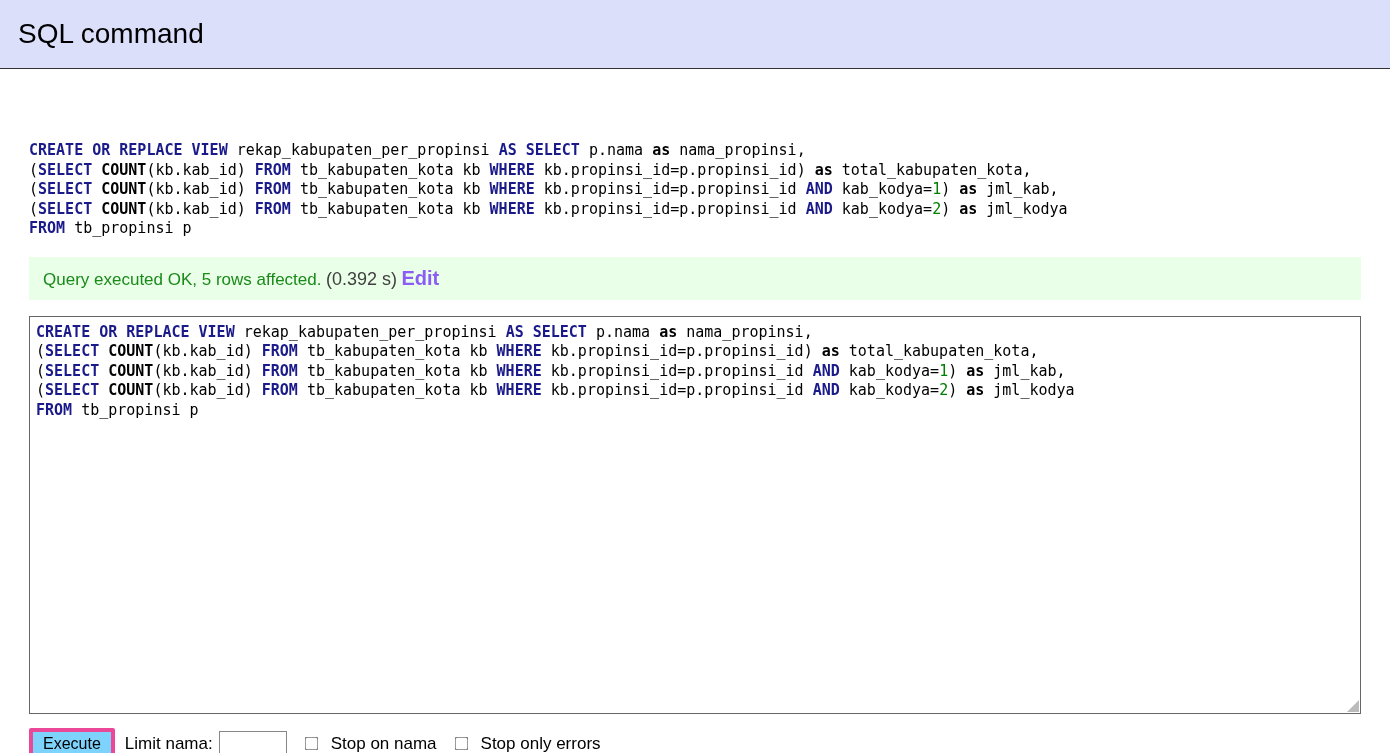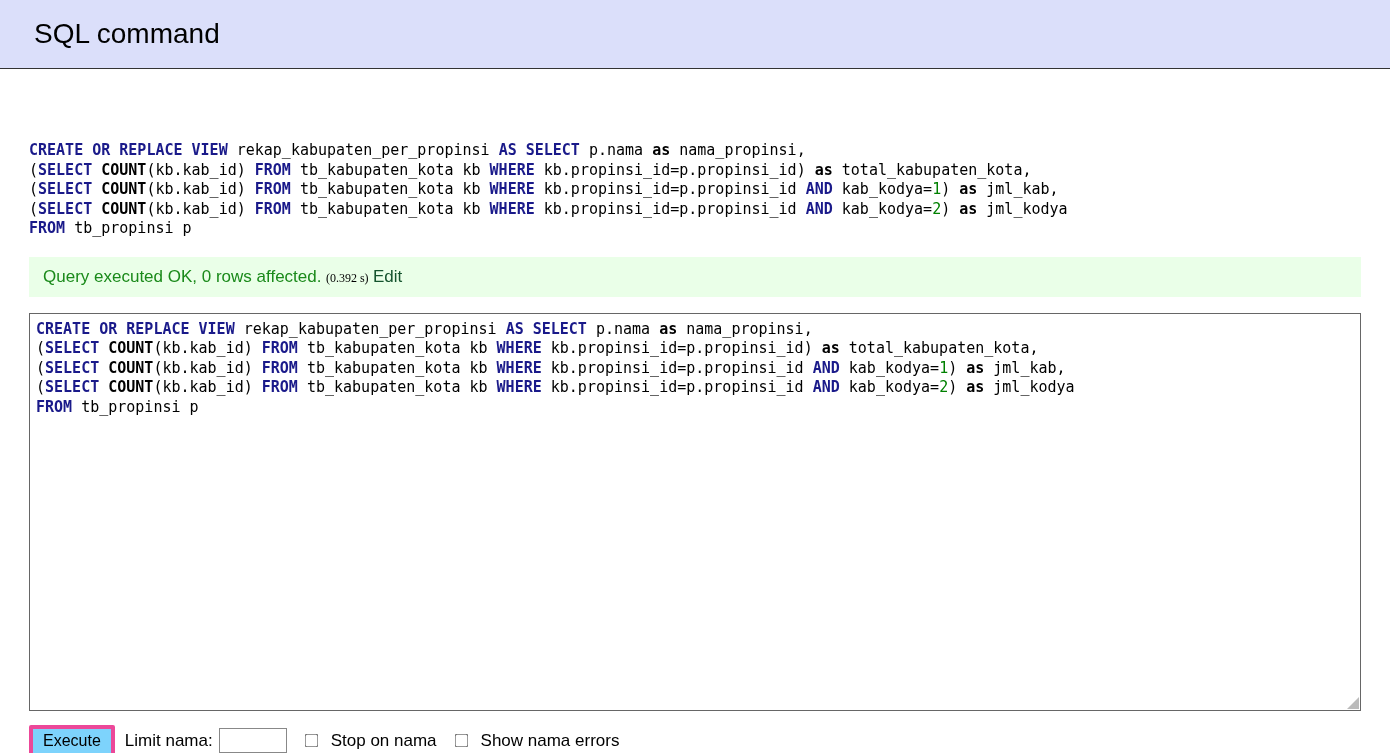--- a/index.html
+++ b/index.html
@@ -3,21 +3,21 @@
 <meta charset="utf-8">
 <style>
   html, body {
     margin: 0;
     padding: 0;
     font-family: Arial, sans-serif;
     background: #fff;
   }
   .header {
     background: #dbdffa;
-    padding: 18px 34px;
+    padding: 18px 18px;
     border-bottom: 1px solid #333;
   }
   .header h2 {
     margin: 0;
     font-size: 28px;
     font-weight: normal;
     color: #000;
   }
   .content {
     padding: 32px 29px 0 29px;
@@ -34,22 +34,22 @@
   .sql-display .kw { color: #1a1a8a; font-weight: bold; }
   .sql-display .bkw { color: #000; font-weight: bold; }
   .sql-display .num { color: #008000; }
 
   .msgbar {
     background: #eaffe8;
     padding: 10px 14px;
     margin-bottom: 16px;
   }
   .msgbar .msg { color: #1a8a1a; font-size: 17px; }
-  .msgbar .time { color: #000000; font-size: 12px; font-family: Liberation Serif, serif; }
-  .msgbar .edit { color: #14532d; font-size: 17px; cursor: pointer; }
+  .msgbar .time { color: #404040; font-size: 18px; }
+  .msgbar .edit { color: #8b5cf6; font-size: 20px; cursor: pointer; font-weight: bold; }
 
   .sqlarea-wrap {
     border: 1px solid #666;
     margin-bottom: 14px;
     position: relative;
     height: 396px;
   }
   .sqlarea-display {
     font-family: "DejaVu Sans Mono", Consolas, "Courier New", monospace;
     font-size: 15px;
@@ -116,37 +116,37 @@
 
 <div class="content">
 
   <div class="sql-display" id="sql-echo"><span class="kw">CREATE OR REPLACE VIEW</span><span> rekap_kabupaten_per_propinsi </span><span class="kw">AS</span><span> </span><span class="kw">SELECT</span><span> p.nama </span><span class="bkw">as</span><span> nama_propinsi,
 </span><span>(</span><span class="kw">SELECT</span><span> </span><span class="bkw">COUNT</span><span>(kb.kab_id) </span><span class="kw">FROM</span><span> tb_kabupaten_kota kb </span><span class="kw">WHERE</span><span> kb.propinsi_id=p.propinsi_id) </span><span class="bkw">as</span><span> total_kabupaten_kota,
 </span><span>(</span><span class="kw">SELECT</span><span> </span><span class="bkw">COUNT</span><span>(kb.kab_id) </span><span class="kw">FROM</span><span> tb_kabupaten_kota kb </span><span class="kw">WHERE</span><span> kb.propinsi_id=p.propinsi_id </span><span class="kw">AND</span><span> kab_kodya=</span><span class="num">1</span><span>) </span><span class="bkw">as</span><span> jml_kab,
 </span><span>(</span><span class="kw">SELECT</span><span> </span><span class="bkw">COUNT</span><span>(kb.kab_id) </span><span class="kw">FROM</span><span> tb_kabupaten_kota kb </span><span class="kw">WHERE</span><span> kb.propinsi_id=p.propinsi_id </span><span class="kw">AND</span><span> kab_kodya=</span><span class="num">2</span><span>) </span><span class="bkw">as</span><span> jml_kodya
 </span><span class="kw">FROM</span><span> tb_propinsi p</span></div>
 
   <div class="msgbar">
-    <span class="msg">Query executed OK, 0 rows affected.</span>
+    <span class="msg">Query executed OK, 5 rows affected.</span>
     <span class="time">(0.392 s)</span>
     <span class="edit">Edit</span>
   </div>
 
   <div class="sqlarea-wrap">
     <div class="sqlarea-display" id="sql-editor" contenteditable="true" spellcheck="false" style=""><span class="kw">CREATE OR REPLACE VIEW</span><span> rekap_kabupaten_per_propinsi </span><span class="kw">AS</span><span> </span><span class="kw">SELECT</span><span> p.nama </span><span class="bkw">as</span><span> nama_propinsi,
 </span><span>(</span><span class="kw">SELECT</span><span> </span><span class="bkw">COUNT</span><span>(kb.kab_id) </span><span class="kw">FROM</span><span> tb_kabupaten_kota kb </span><span class="kw">WHERE</span><span> kb.propinsi_id=p.propinsi_id) </span><span class="bkw">as</span><span> total_kabupaten_kota,
 </span><span>(</span><span class="kw">SELECT</span><span> </span><span class="bkw">COUNT</span><span>(kb.kab_id) </span><span class="kw">FROM</span><span> tb_kabupaten_kota kb </span><span class="kw">WHERE</span><span> kb.propinsi_id=p.propinsi_id </span><span class="kw">AND</span><span> kab_kodya=</span><span class="num">1</span><span>) </span><span class="bkw">as</span><span> jml_kab,
 </span><span>(</span><span class="kw">SELECT</span><span> </span><span class="bkw">COUNT</span><span>(kb.kab_id) </span><span class="kw">FROM</span><span> tb_kabupaten_kota kb </span><span class="kw">WHERE</span><span> kb.propinsi_id=p.propinsi_id </span><span class="kw">AND</span><span> kab_kodya=</span><span class="num">2</span><span>) </span><span class="bkw">as</span><span> jml_kodya
 </span><span class="kw">FROM</span><span> tb_propinsi p</span></div>
     <div class="resize-handle"></div>
   </div>
 
   <div class="controls">
     <input type="submit" value="Execute" style="">
     <label>Limit nama:</label>
     <input type="text" value="" style="">
     <input type="checkbox" style="">
     <label>Stop on nama</label>
     <input type="checkbox" style="">
-    <label>Show nama errors</label>
+    <label>Stop only errors</label>
   </div>
 
 </div>
 
 </body></html>

